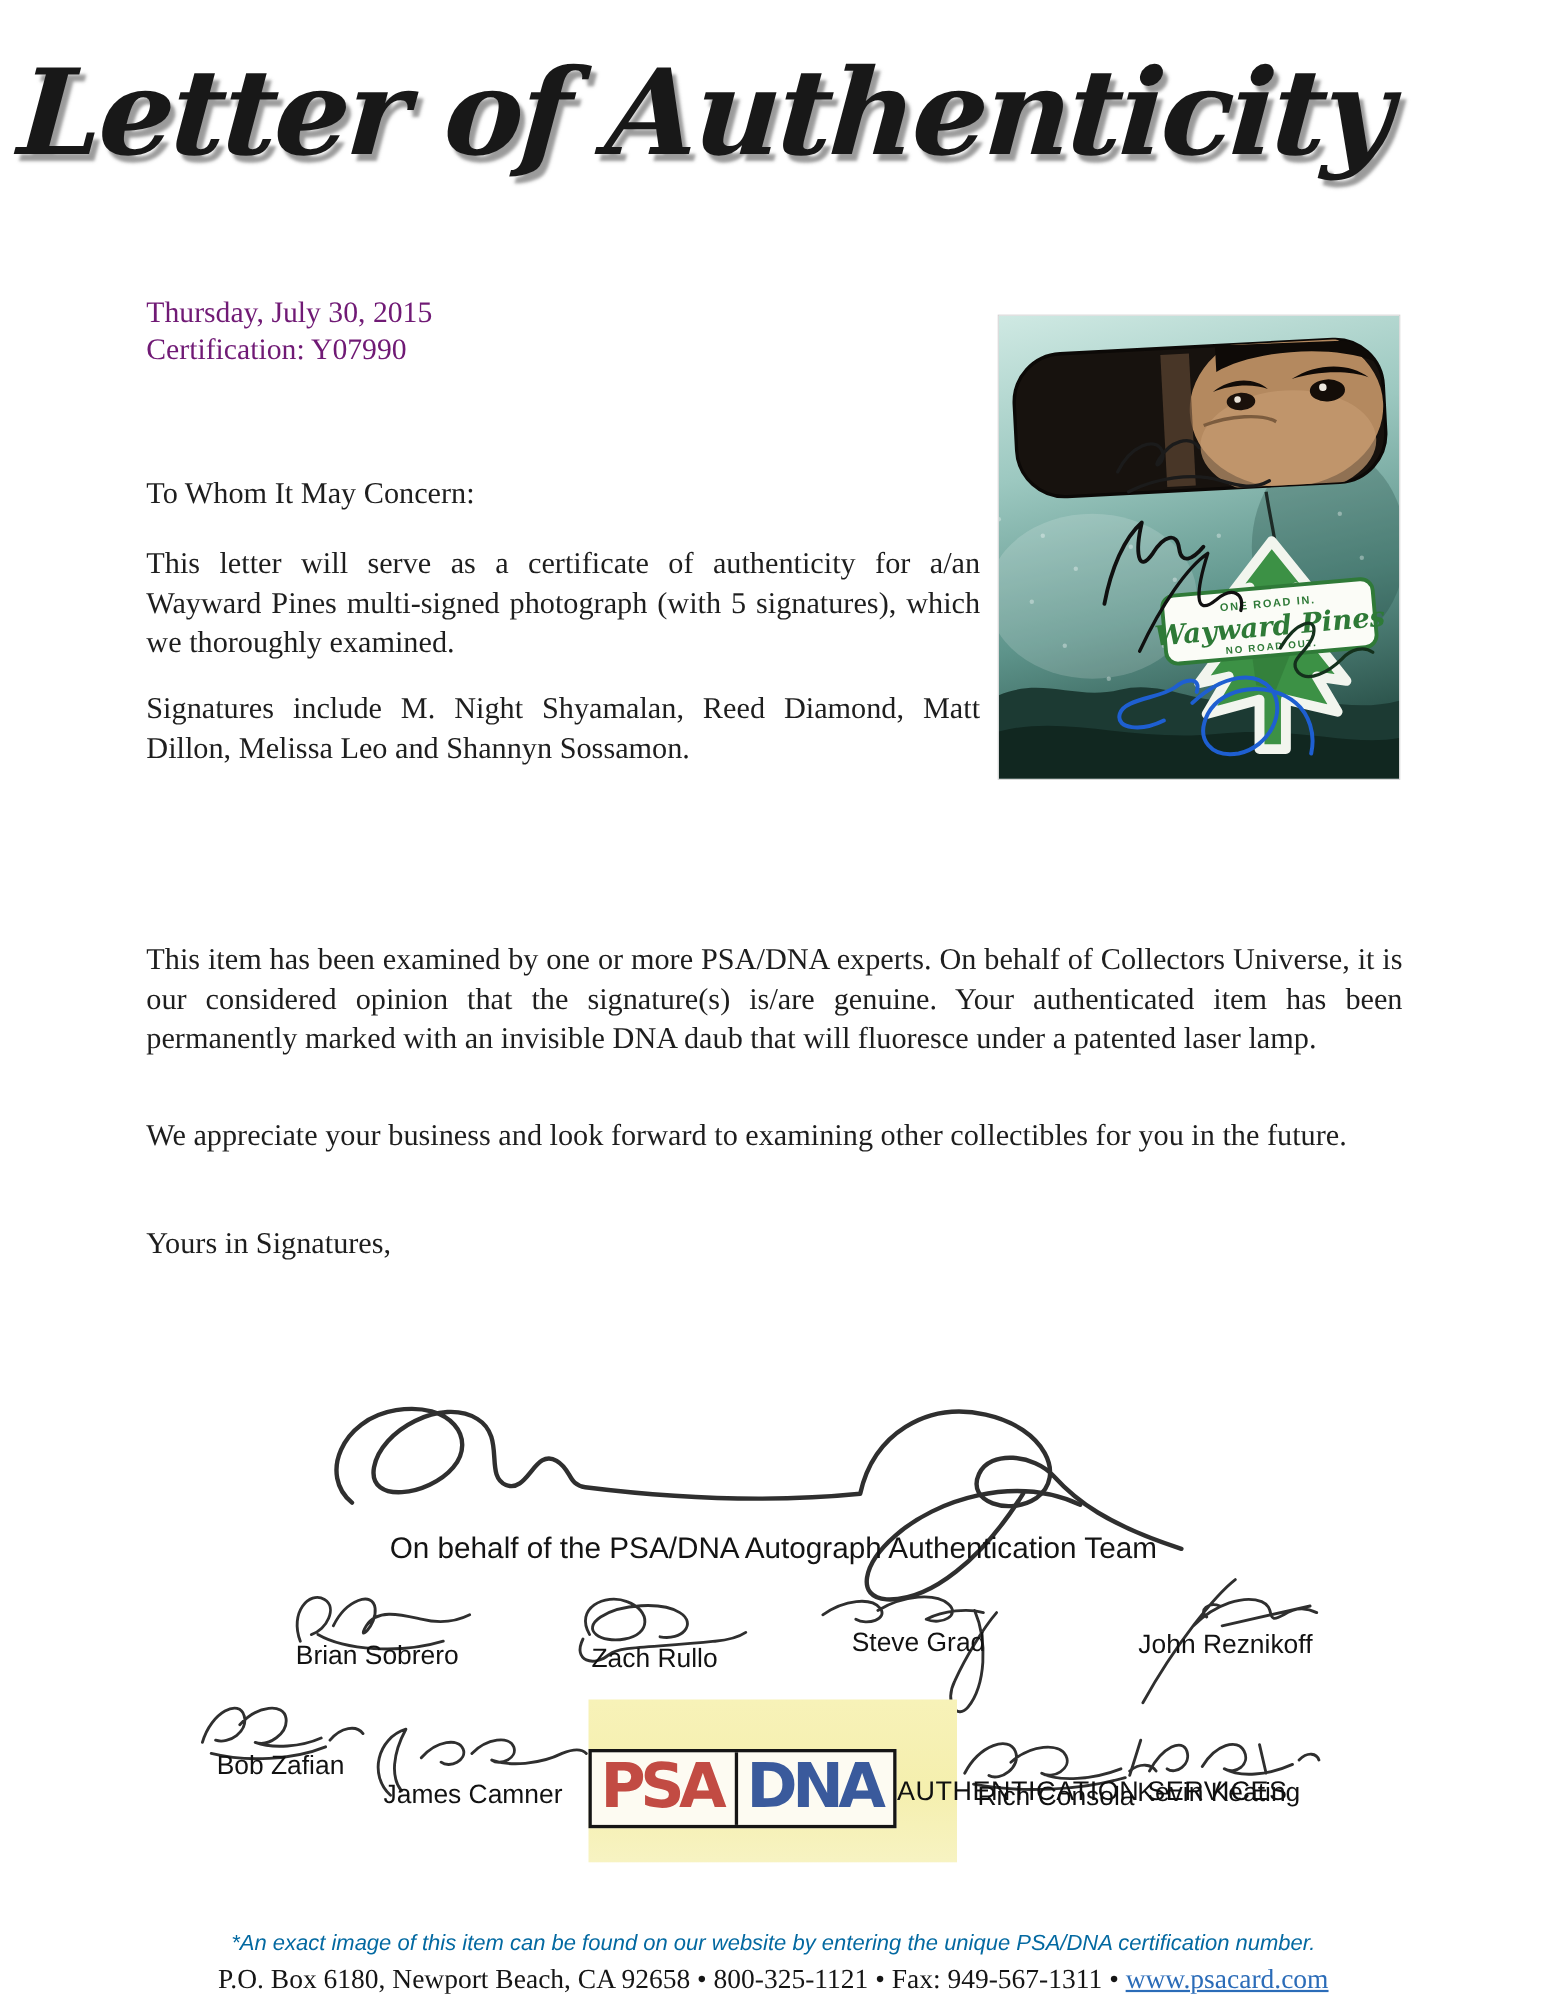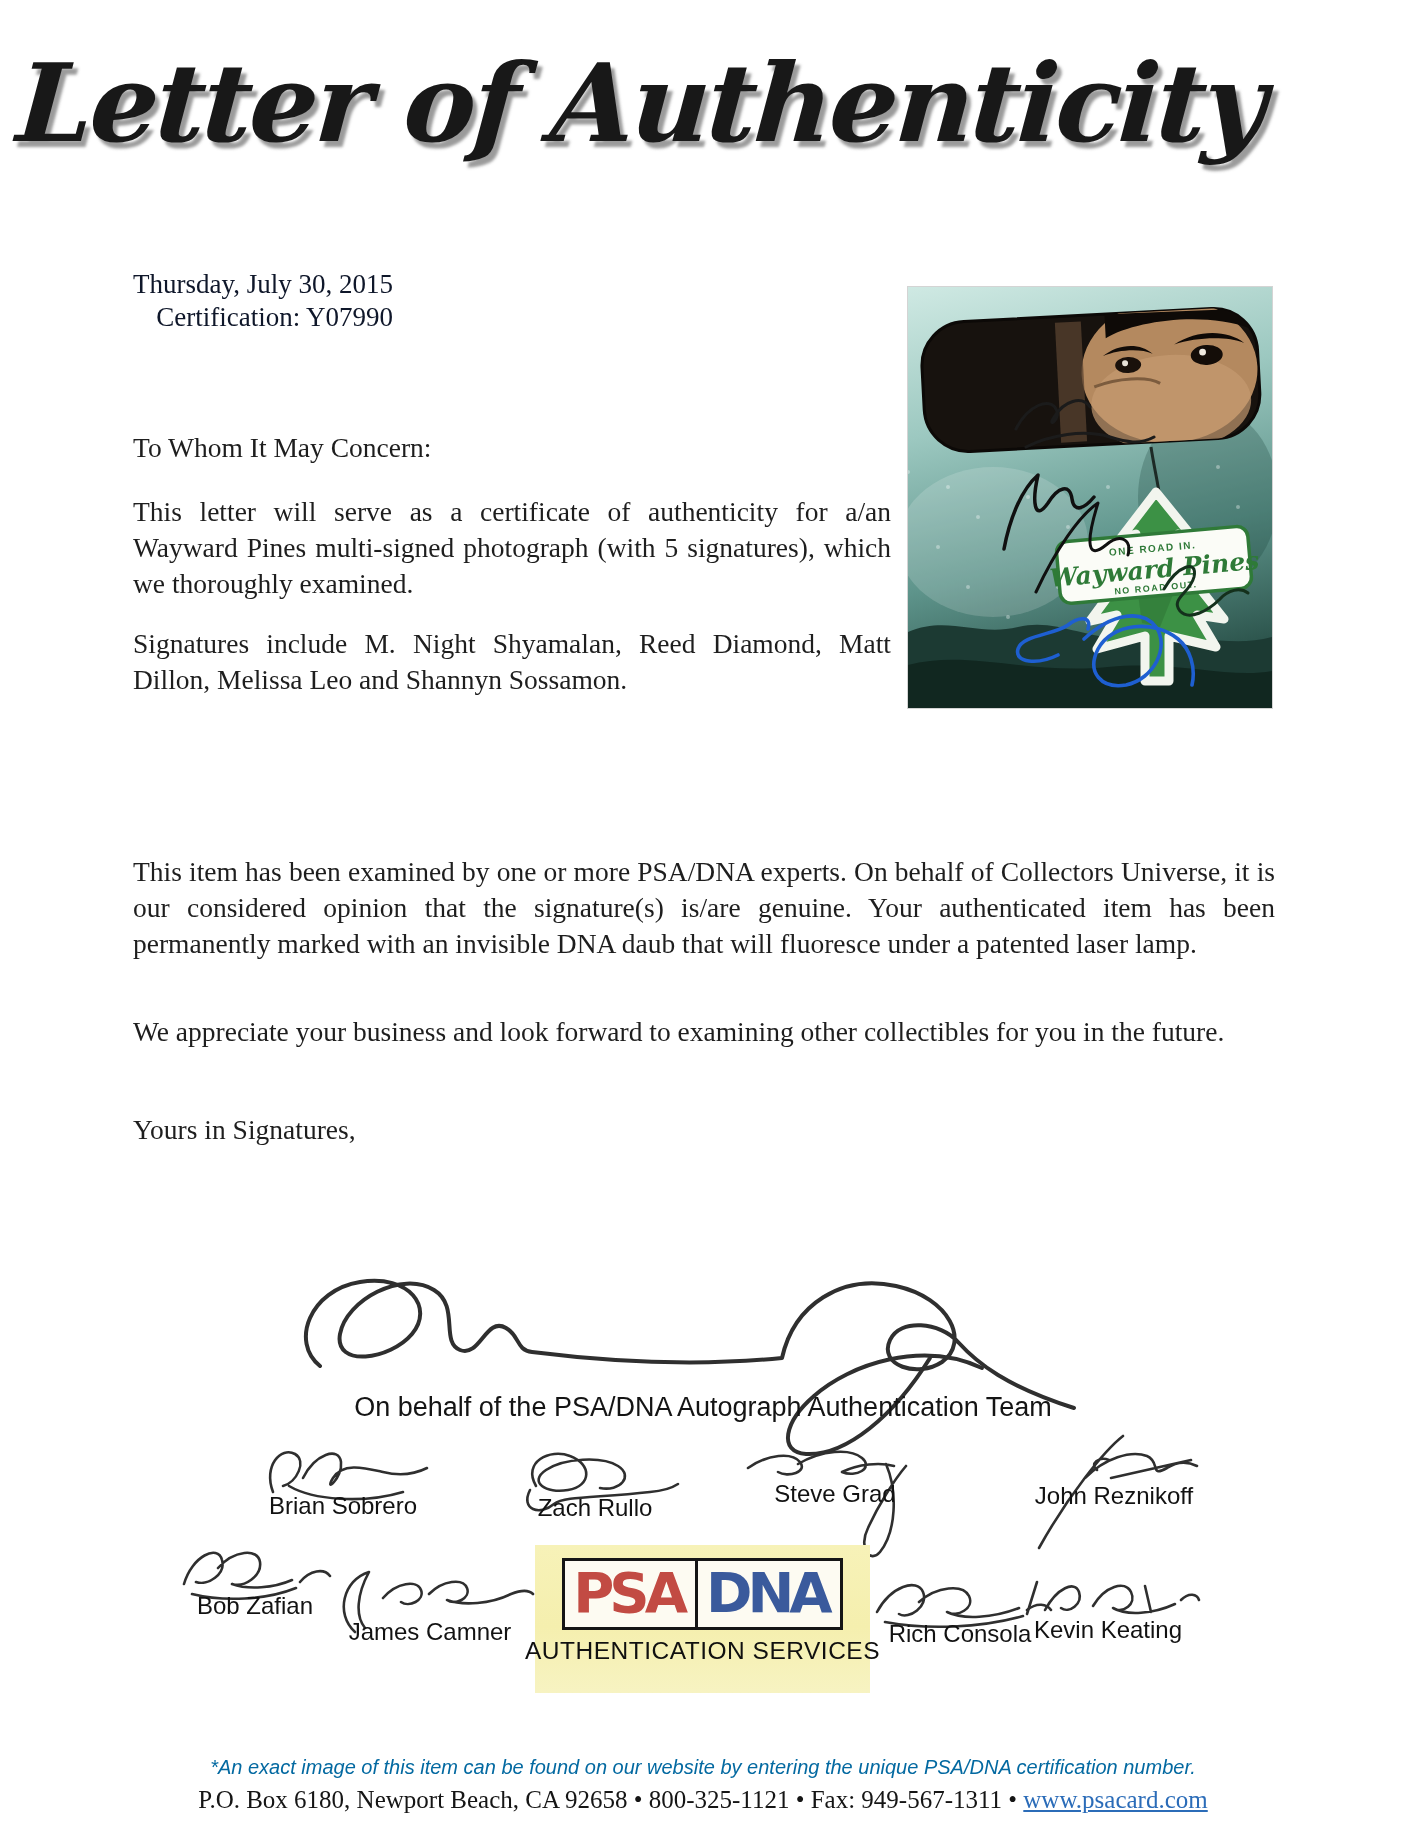--- a/index.html
+++ b/index.html
@@ -22,21 +22,21 @@
     font-weight:bold;
     font-size:108px;
     letter-spacing:-3px;
     color:#181818;
     text-shadow:5px 6px 3px rgba(130,130,130,0.8);
     white-space:nowrap;
   }
   
   .meta{
     position:absolute;left:133px;top:268px;
-    font-size:27px;line-height:33px;color:#0f172a;text-align:right;
+    font-size:27px;line-height:33px;color:#701a75;
   }
   
   .bodytext{
     position:absolute;left:133px;
     font-size:27.5px;line-height:36px;
     text-align:justify;color:#1e1e1e;
   }
   .salutation{top:430px;width:760px;text-align:left;}
   .p1{top:494px;width:758px;}
   .p2{top:626px;width:758px;}
@@ -68,21 +68,21 @@
   .c3{left:715px;top:1436px;}
   .c4{left:994px;top:1430px;}
   .c5{left:155px;top:1542px;width:200px;}
   .c6{left:320px;top:1562px;width:220px;}
   .c7{left:855px;top:1572px;width:210px;}
   .c8{left:1003px;top:1568px;width:210px;}
   
   .psalogo{
     position:absolute;left:535px;top:1545px;width:335px;height:148px;
     background:linear-gradient(180deg,#f7f2b8 0%,#f5efae 55%,#f7f3c2 100%);
-    display:flex;flex-direction:column;align-items:center;
+    display:flex;align-items:center;
     padding-top:13px;box-sizing:border-box;
   }
   .logo-box{display:flex;border:3px solid #151515;background:#fdfbf2;}
   .logo-cell{
     font-family:"DejaVu Sans", sans-serif;
     font-weight:900;font-size:56px;line-height:58px;
     letter-spacing:-5px;padding:3px 12px 5px 8px;
   }
   .logo-psa{color:#c24b43;border-right:3px solid #151515;}
   .logo-dna{color:#3a5a9c;}

